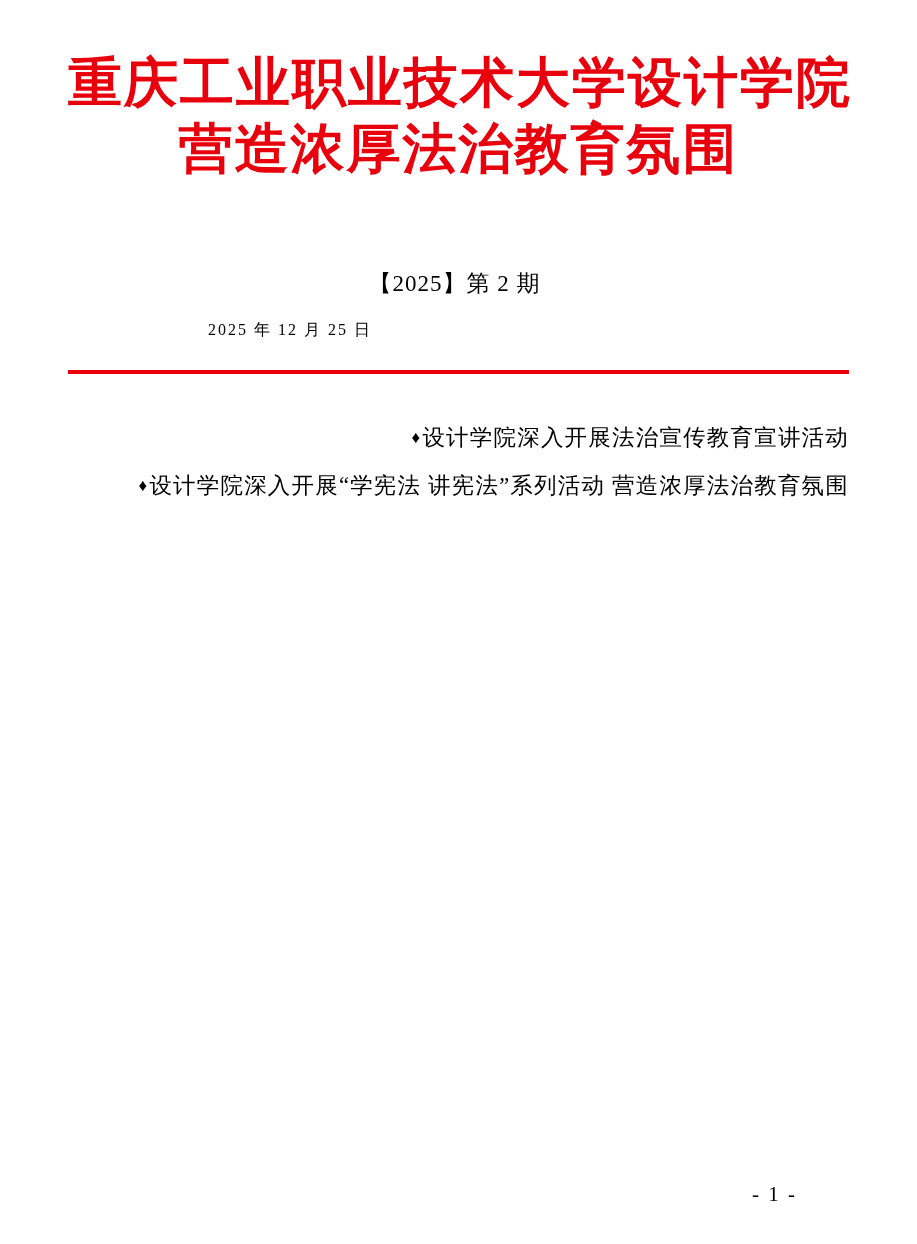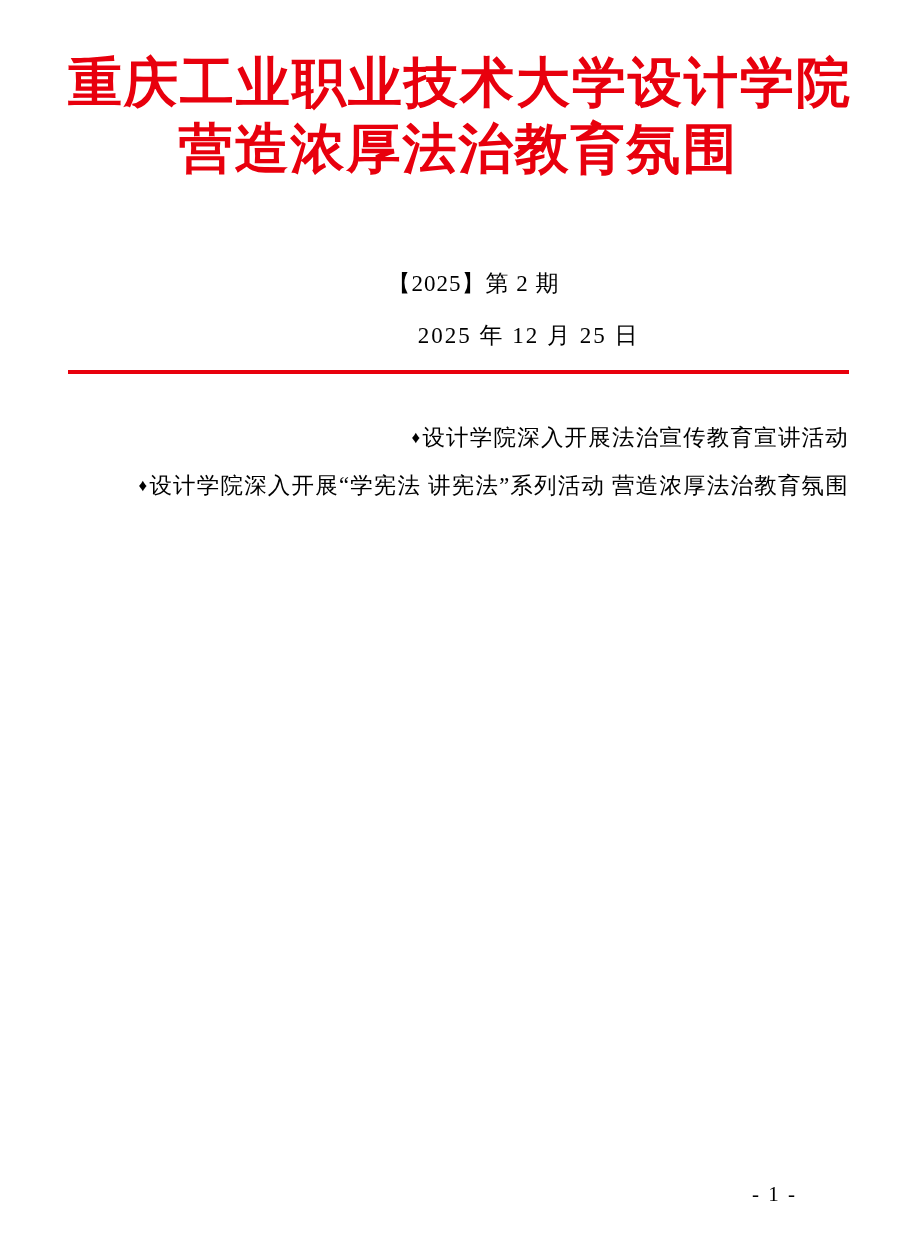--- a/index.html
+++ b/index.html
@@ -37,35 +37,34 @@
     font-weight: bold;
     font-size: 54px;
     line-height: 66px;
     letter-spacing: 2px;
     font-family: "Liberation Serif", "DejaVu Serif", serif;
     white-space: nowrap;
   }
 
   .issue-row {
     position: absolute;
-    left: 83px;
+    left: 64px;
     top: 268px;
     width: 781px;
     text-align: center;
     font-size: 23px;
     letter-spacing: 1px;
   }
 
   .date-row {
     position: absolute;
     left: 68px;
     top: 320px;
     width: 781px;
-    text-align: center;
-    font-size: 23px;
+    font-size: 16px;
     letter-spacing: 2px;
     padding-left: 140px;
     box-sizing: border-box;
   }
 
   .rule {
     position: absolute;
     left: 68px;
     top: 370px;
     width: 781px;

